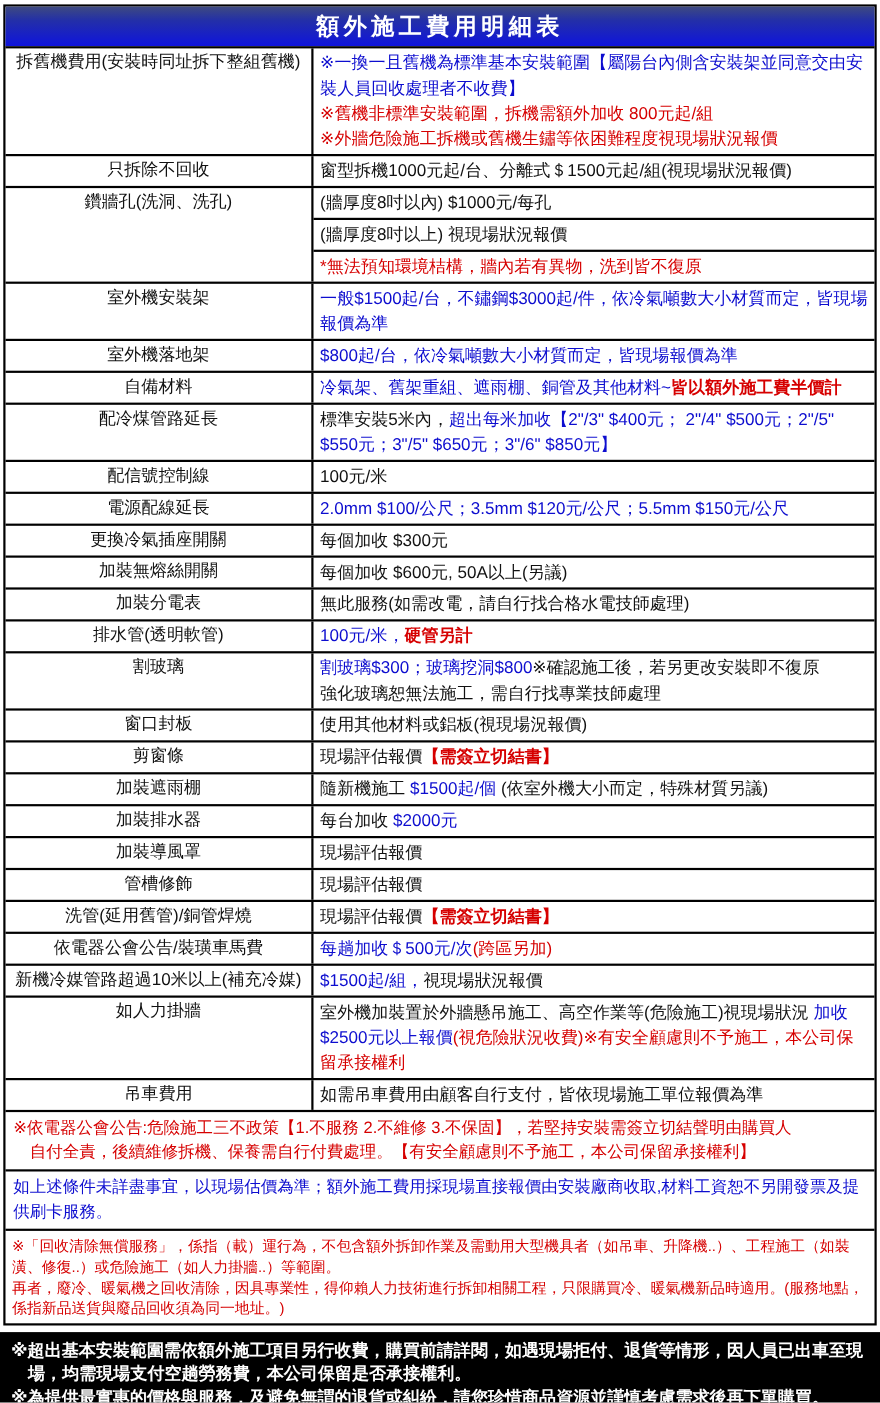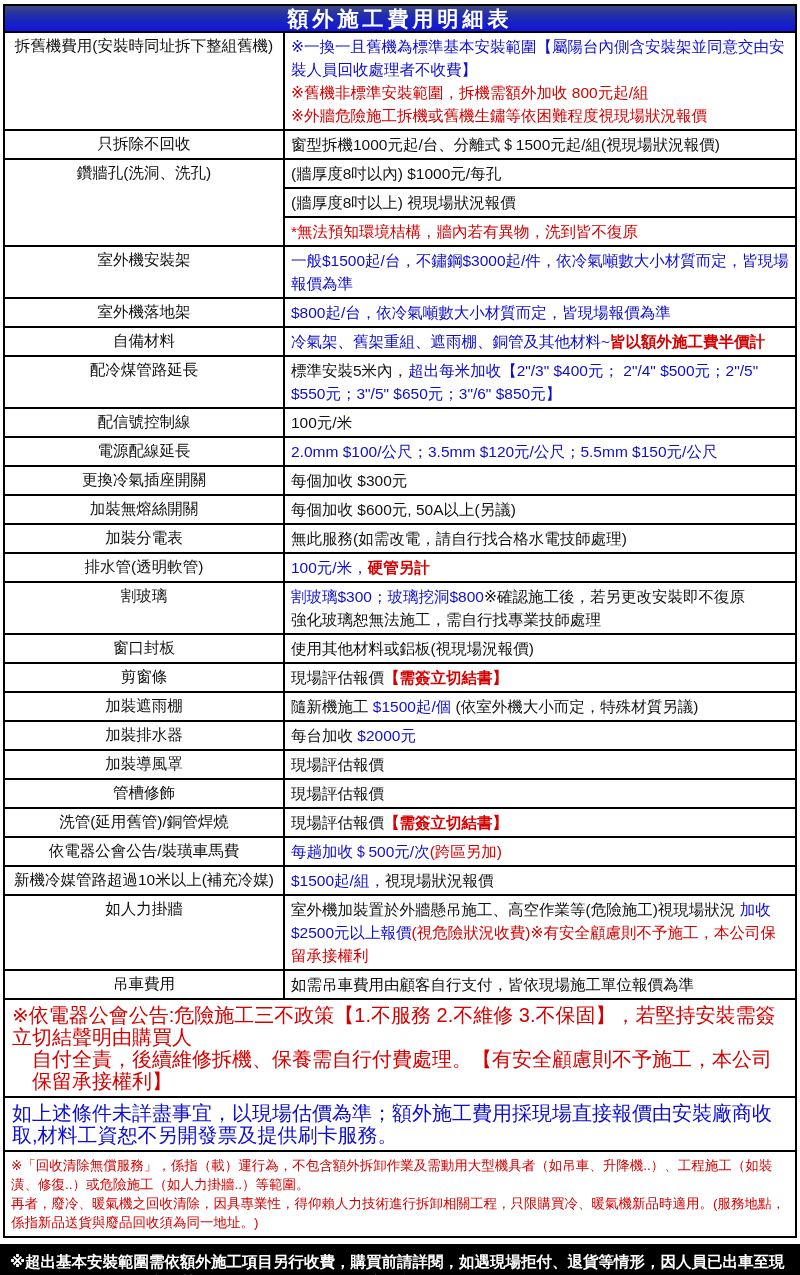--- a/index.html
+++ b/index.html
@@ -3,42 +3,42 @@
 <meta charset="utf-8">
 <style>
   html,body{margin:0;padding:0;}
   body{
     width:800px;height:1275px;background:#ffffff;color:#111;
     font-family:"Liberation Sans","DejaVu Sans",sans-serif;
     -webkit-font-smoothing:antialiased;overflow:hidden;
   }
   .tbl{margin:4px 3px 0 3px;border:2px solid #000;}
   .title{
-    height:25px;display:flex;align-items:center;justify-content:center;
+    height:36px;display:flex;align-items:center;justify-content:center;
     background:linear-gradient(180deg,#3e4a80 0%,#232fa8 35%,#0f14dd 100%);
     color:#fff;font-weight:bold;font-size:21px;letter-spacing:4px;
   }
   .row{display:flex;align-items:stretch;border-top:2px solid #000;}
   .lcell{
     flex:0 0 272px;width:272px;border-right:2px solid #000;
     display:flex;flex-direction:row;justify-content:center;
     text-align:center;padding:2px 3px;font-size:15.5px;line-height:22px;
   }
   .rcell{flex:1;min-width:0;display:flex;flex-direction:column;}
   .sub{
     flex:1;display:flex;flex-direction:column;justify-content:flex-end;
     padding:2px 6px;font-size:15.5px;line-height:23px;
   }
   .sub + .sub{border-top:2px solid #000;}
   .ln{display:block;}
   .c-blue{color:#0d0dcf;}
   .c-red{color:#d60000;}
   .c-black{color:#111;}
   .b{font-weight:bold;}
-  .notice{border-top:2px solid #000;padding:4px 7px;font-size:20px;line-height:22px;}
+  .notice{border-top:2px solid #000;padding:4px 7px;font-size:15px;line-height:22px;}
   .notice.small{font-size:13.5px;line-height:19px;padding:4px 6px;}
   .notice .cont{padding-left:1em;}
   .notice p{margin:0;}
   .footer{
     margin-top:6px;background:#000;color:#fff;
     padding:7px 10px 9px 10px;font-size:15.5px;line-height:21px;font-weight:bold;
   }
   .footer p{margin:0;padding-left:1em;text-indent:-1em;}
 </style>
 </head>

